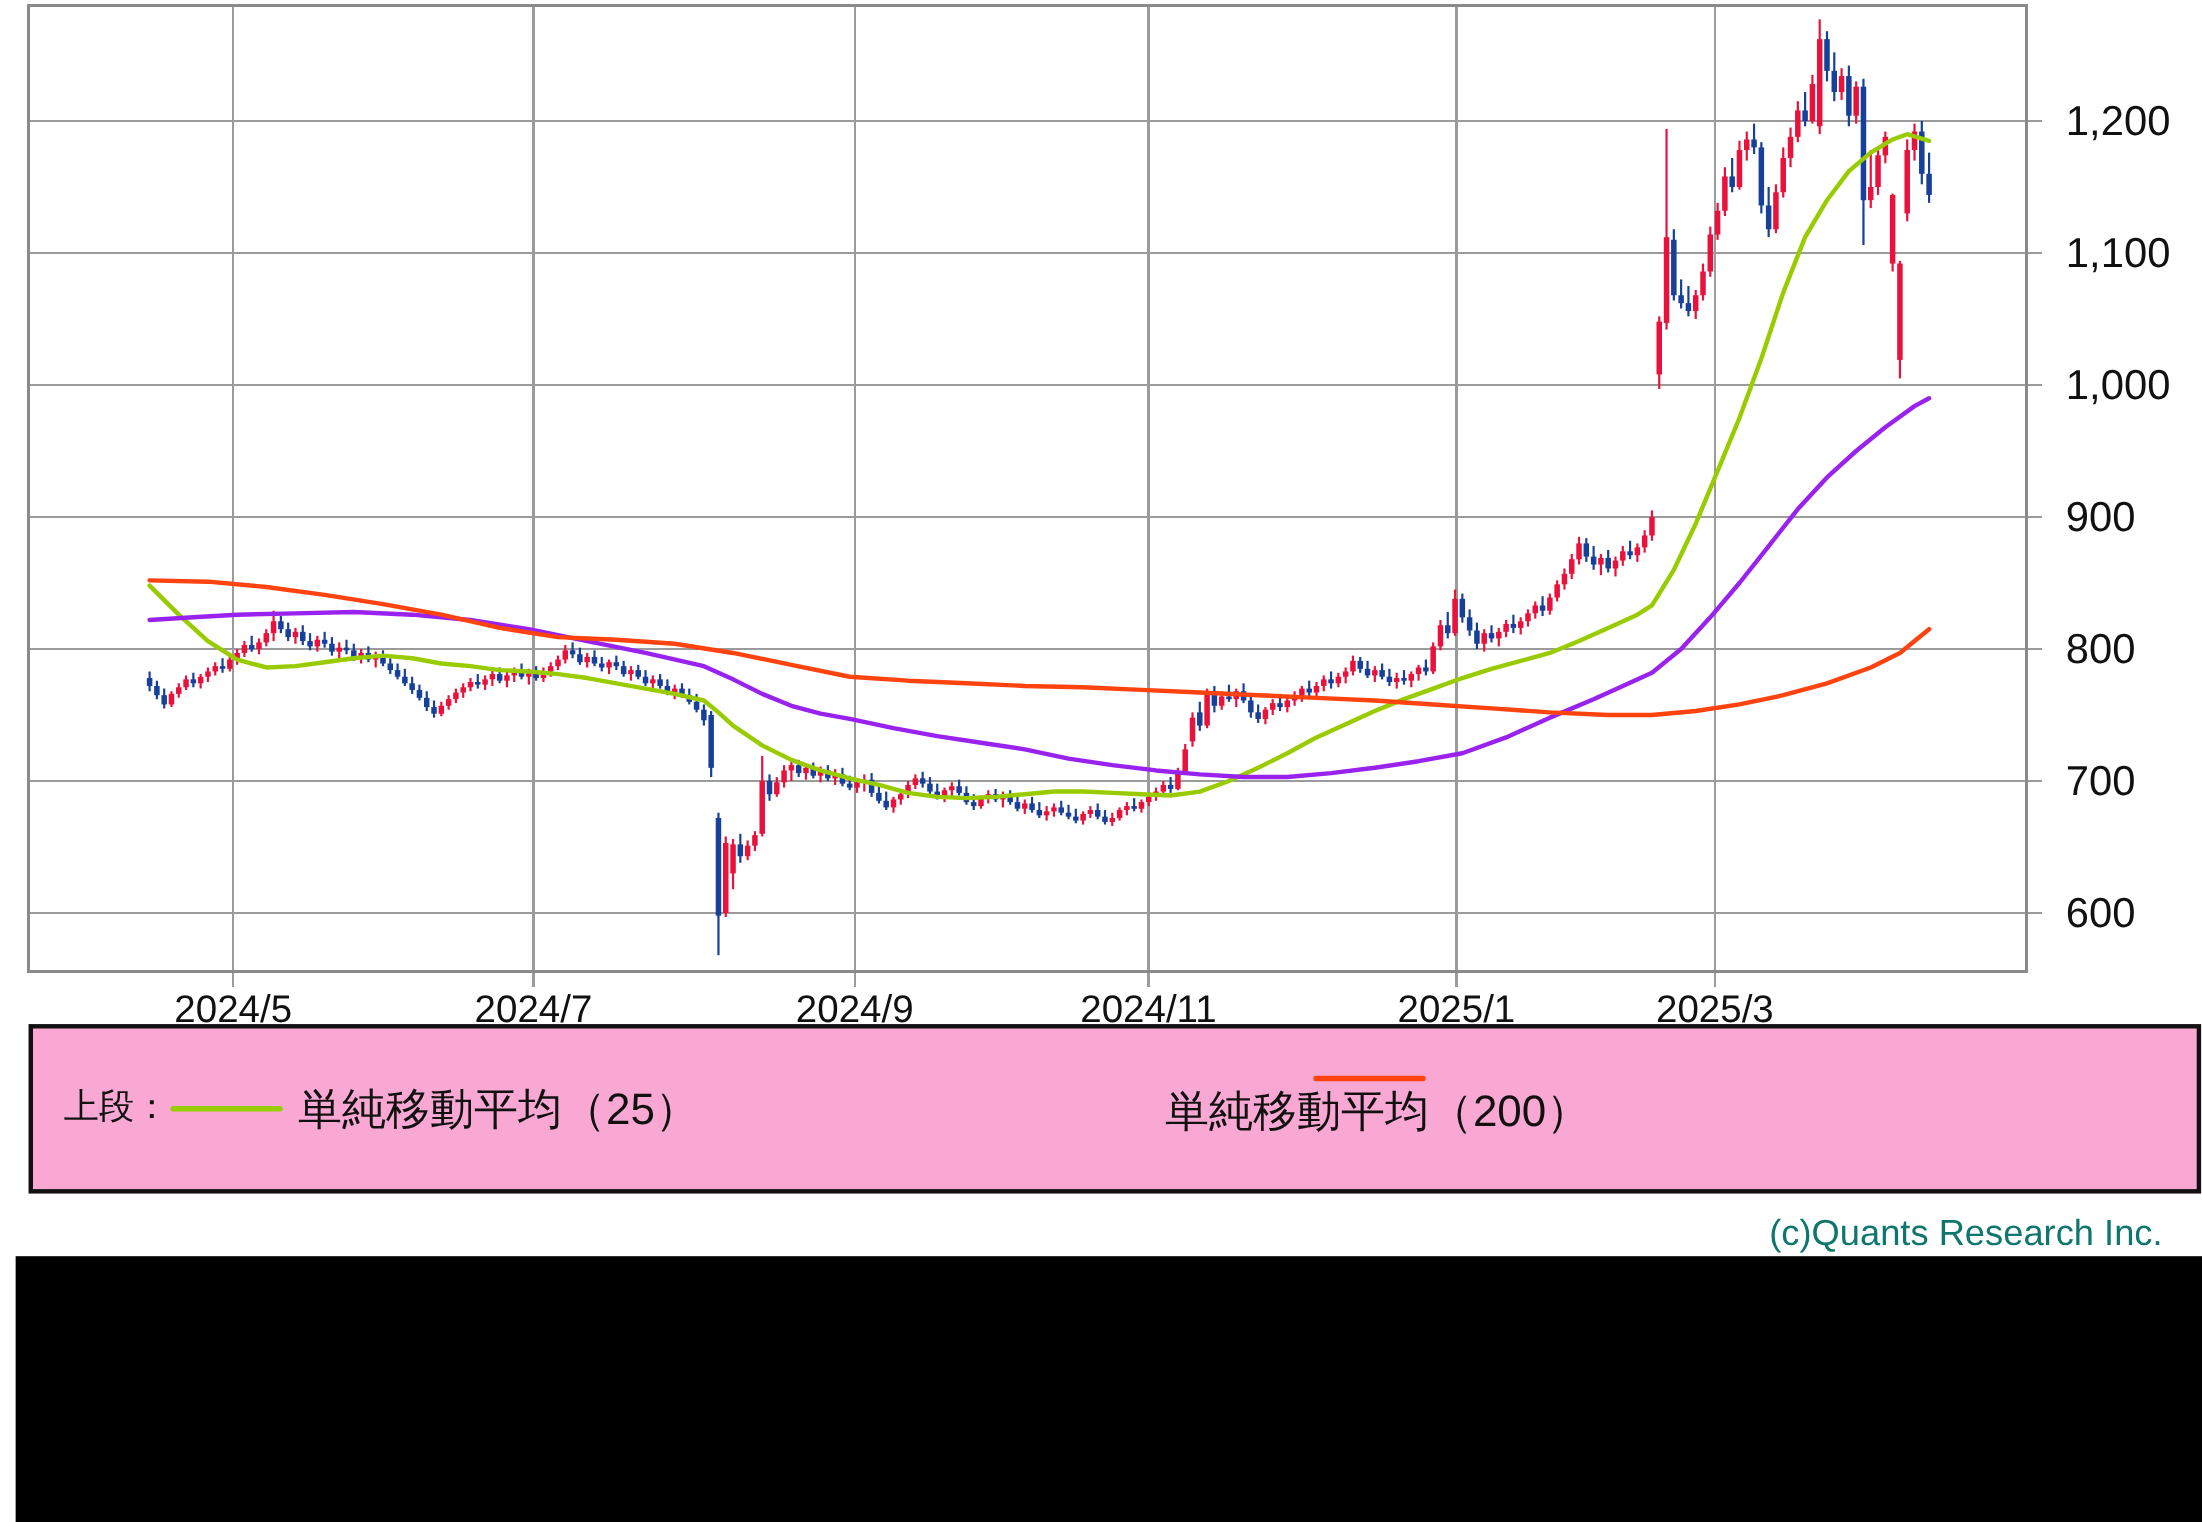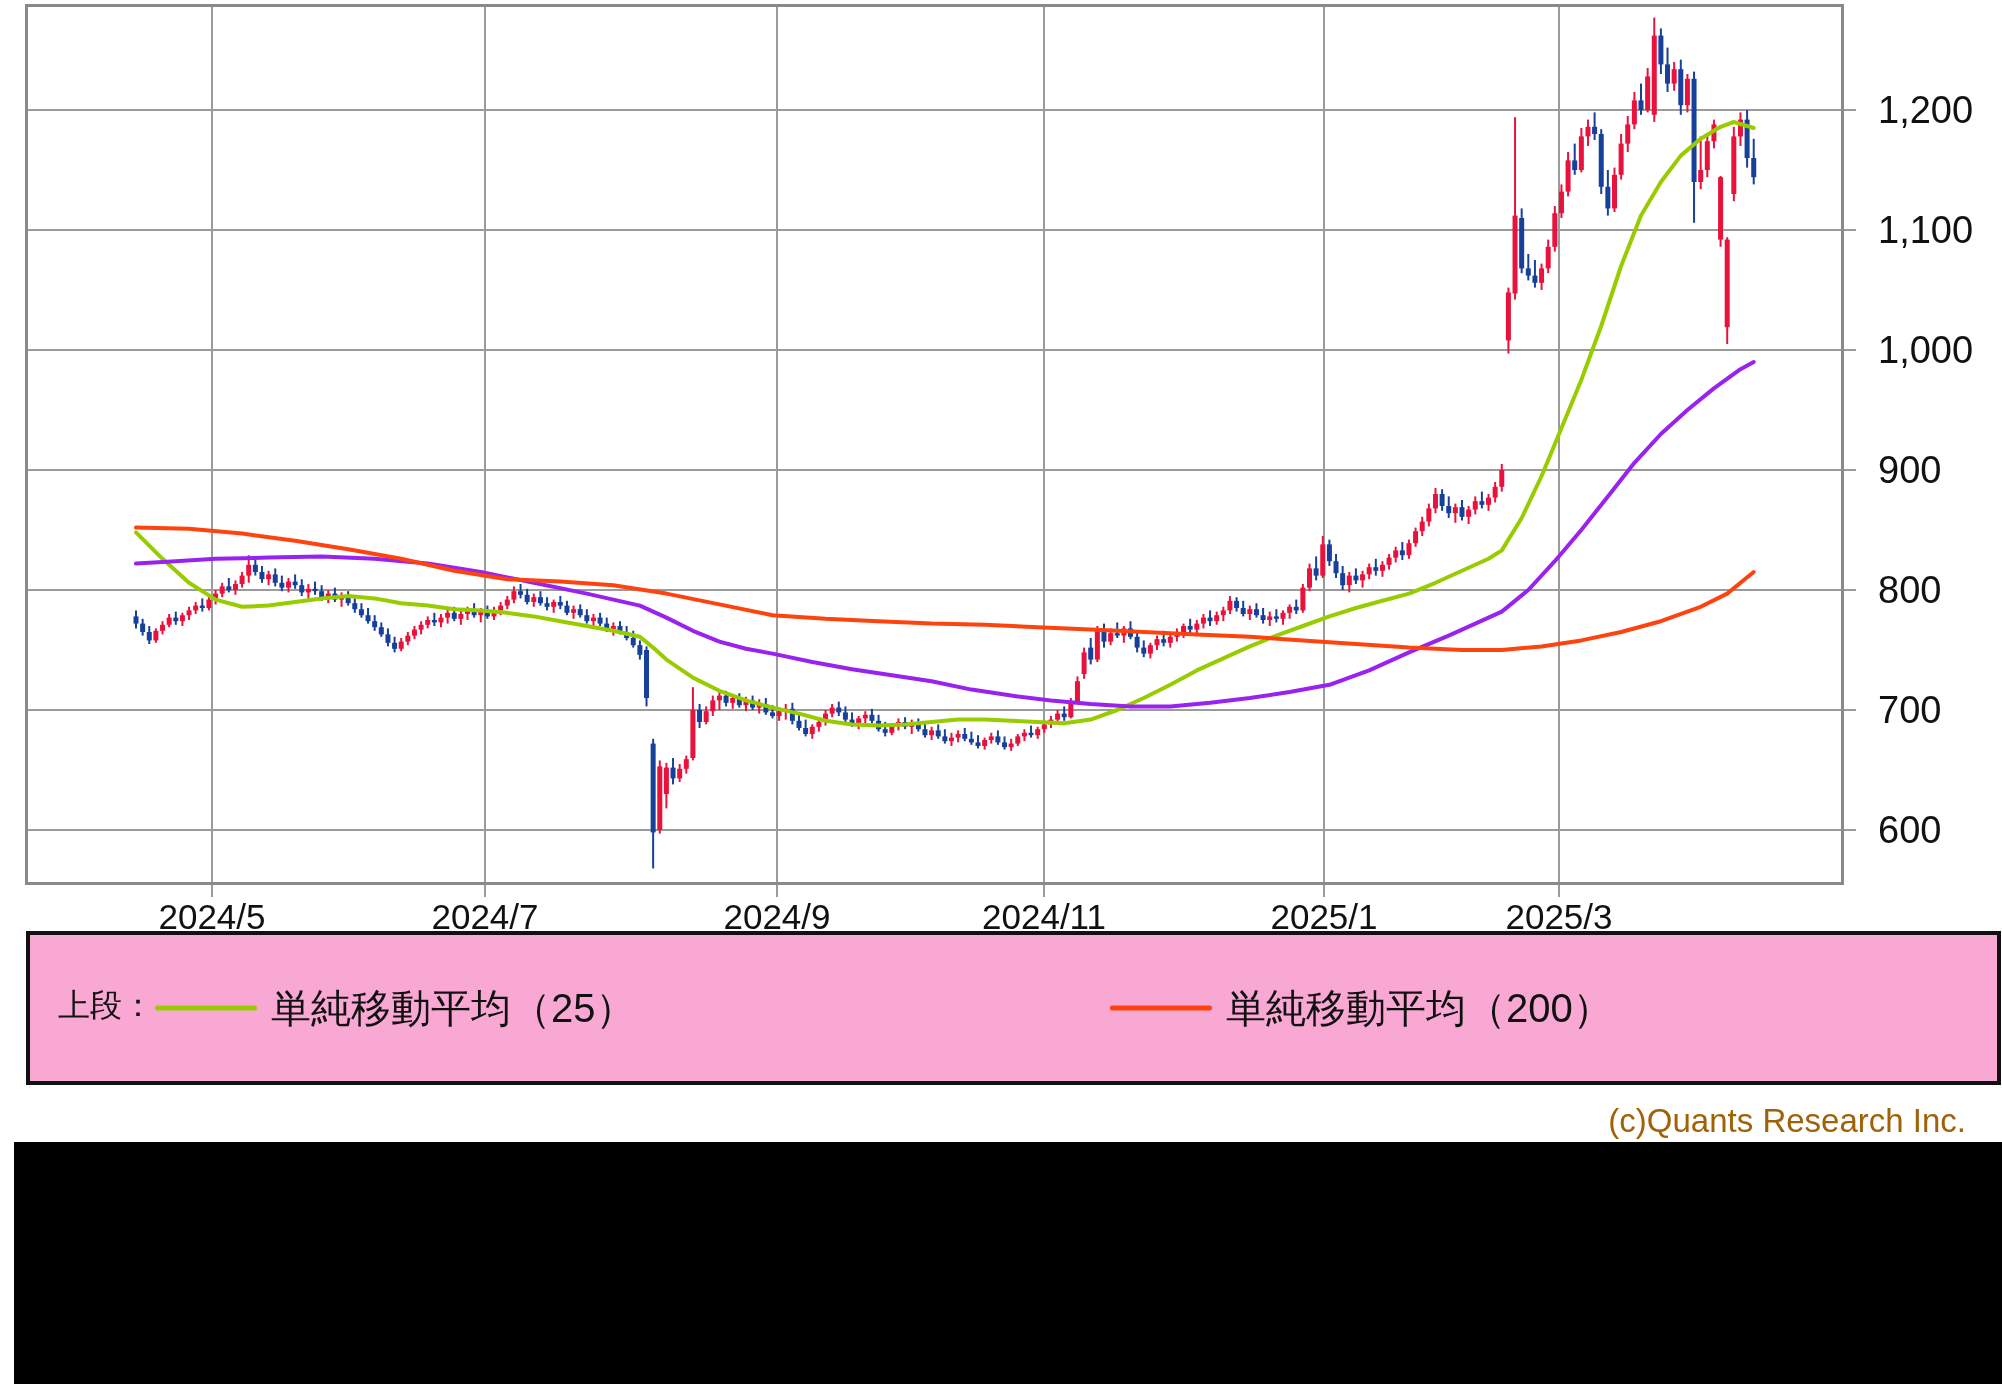--- a/index.html
+++ b/index.html
@@ -6,21 +6,21 @@
   #stage{position:relative;width:2002px;height:1384px;background:#ffffff;overflow:hidden;
          font-family:"Liberation Sans","DejaVu Sans",sans-serif;margin-left:14px;}
   #chart-layer{position:absolute;left:0;top:0;width:2002px;height:940px;}
   #legend-box{position:absolute;left:12px;top:931px;width:1975px;height:154px;
               border:4px solid #111111;background:#f9a8d4;box-sizing:border-box;}
   .lg-prefix{position:absolute;left:28px;top:50%;transform:translateY(-54%);
              font-size:32px;color:#111111;white-space:nowrap;}
   .lg-item{position:absolute;top:50%;transform:translateY(-50%);display:flex;align-items:center;}
   .lg-line{display:inline-block;width:102px;height:5px;border-radius:2px;}
   .lg-label{margin-left:14px;font-size:40px;color:#111111;white-space:nowrap;}
-  #copyright{position:absolute;right:50px;top:1102px;font-size:33px;color:#a16207;white-space:nowrap;}
+  #copyright{position:absolute;right:50px;top:1102px;font-size:33px;color:#0f766e;white-space:nowrap;}
   #bottom-bar{position:absolute;left:0;top:1142px;width:2002px;height:242px;}
   svg text{font-family:"Liberation Sans","DejaVu Sans",sans-serif;}
 </style>
 </head>
 <body>
 
 <div id="stage">
   <div id="chart-layer"><svg width="2002" height="940" viewBox="0 0 2002 940">
         <g shape-rendering="crispEdges">
           <line x1="12" y1="110" x2="1828" y2="110" stroke="#9b9b9b" stroke-width="2"></line>
@@ -565,21 +565,21 @@
 
   <div id="legend-box">
     <span class="lg-prefix">上段：</span>
 
     <div class="lg-item" style="left:125px;">
       <span class="lg-line" style="background-color: rgb(153, 204, 0);"></span>
       <span class="lg-label">単純移動平均（25）</span>
     </div>
 
 
-    <div class="lg-item" style="left:1080px;">
+    <div class="lg-item" style="left:1015px;flex-direction:column;">
       <span class="lg-line" style="background-color: rgb(255, 67, 15);"></span>
       <span class="lg-label">単純移動平均（200）</span>
     </div>
   </div>
 
   <div id="copyright">(c)Quants Research Inc.</div>
   <div id="bottom-bar" style="background-color: rgb(0, 0, 0);"></div>
 </div>
 
 </body></html>

